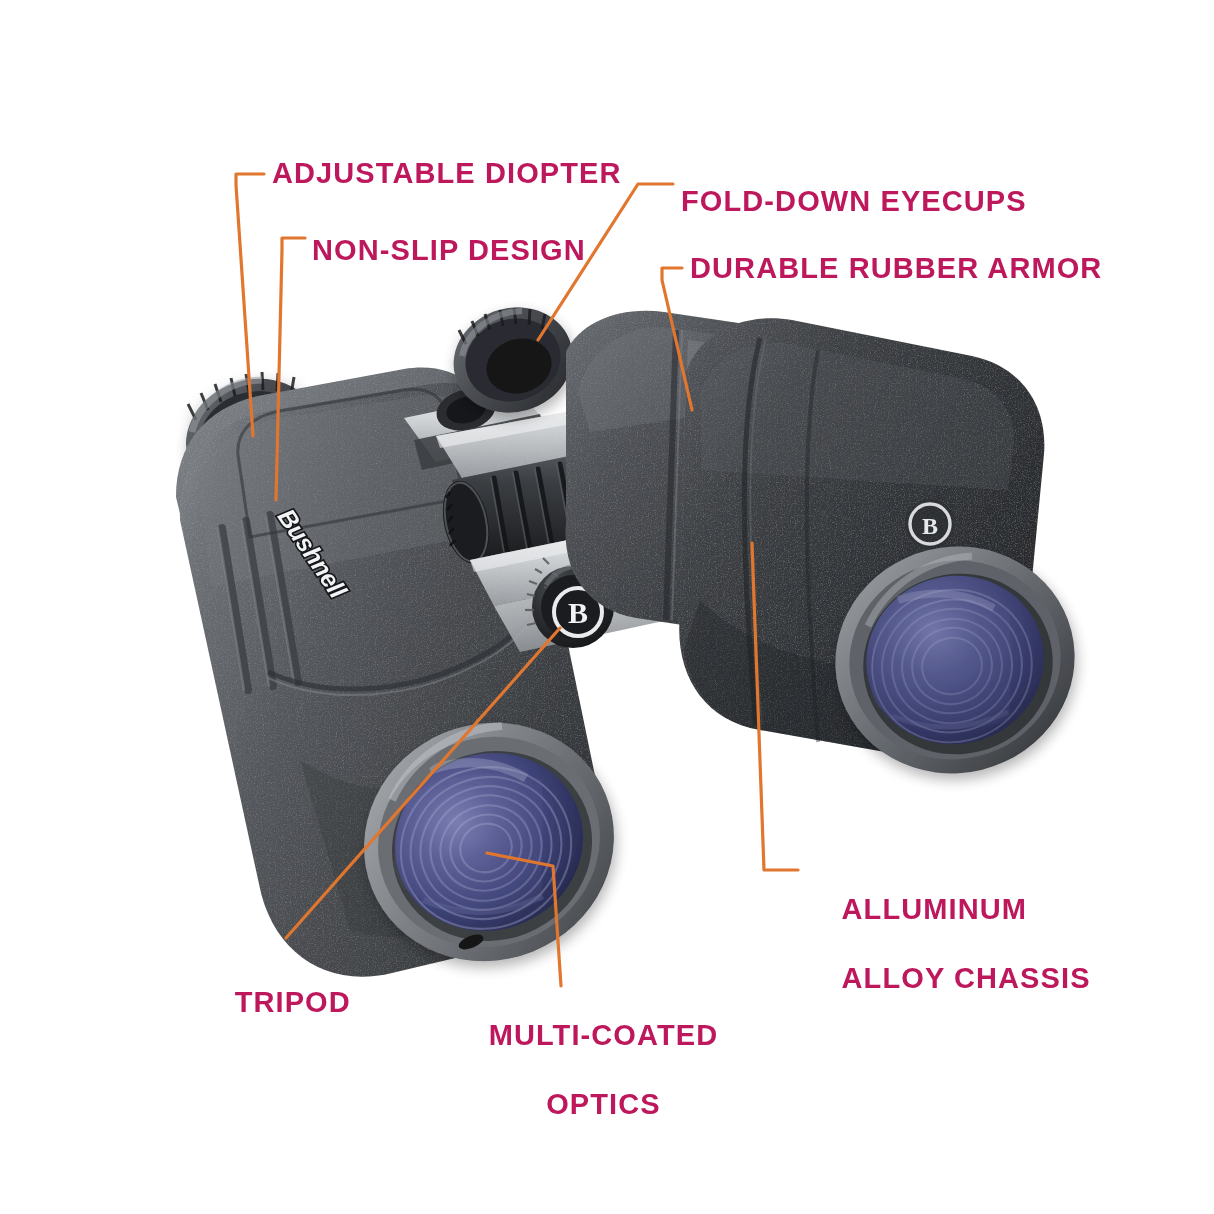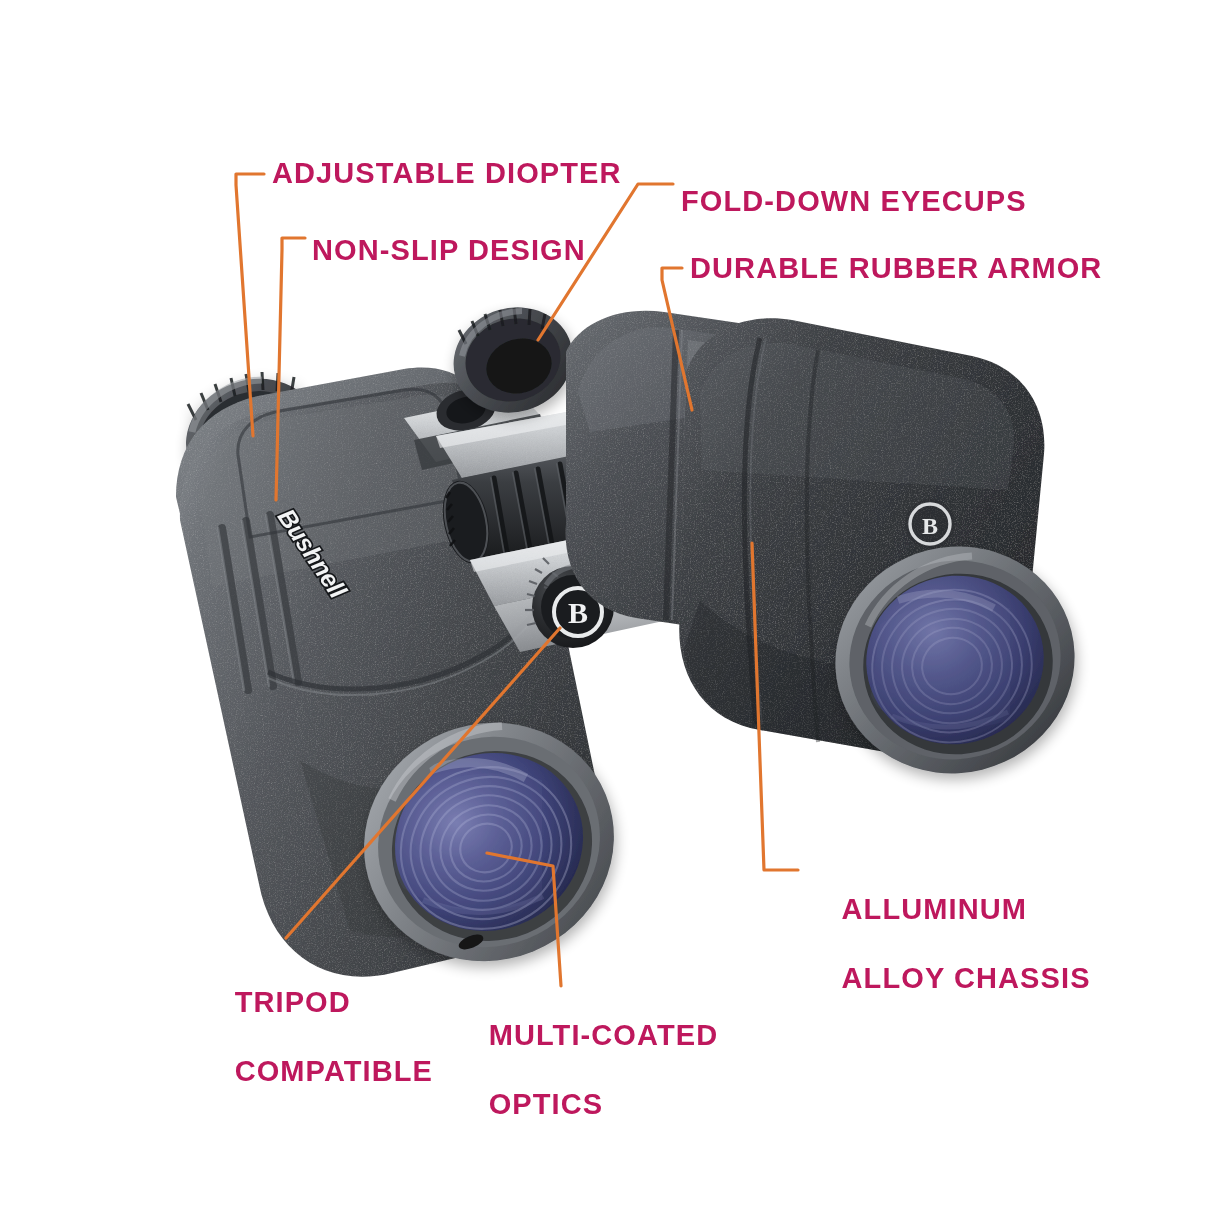--- a/index.html
+++ b/index.html
@@ -37,21 +37,21 @@
   .callout-label.align-right { text-align: right; }
   .callout-label.align-left  { text-align: left; }
 
   
   #lbl-diopter      { left: 272px; top: 156px; }
   #lbl-nonslip      { left: 312px; top: 233px; }
   #lbl-eyecups      { left: 681px; top: 184px; }
   #lbl-armor        { left: 690px; top: 251px; }
   #lbl-chassis      { left: 806px; top: 858px; }
   #lbl-tripod       { left: 198px; top: 951px; }
-  #lbl-optics       { left: 452px; top: 984px; text-align: left; }
+  #lbl-optics       { left: 452px; top: 984px; text-align: center; }
 </style>
 </head>
 <body>
 
 <div id="stage">
 
   <svg id="art" viewBox="0 0 1214 1214" aria-hidden="true">
     <defs>
 
       <linearGradient id="gLeftBarrel" x1="0" y1="0" x2="1" y2="0.55">
@@ -455,21 +455,20 @@
 
   <div class="callout-label align-left" id="lbl-chassis">
     <span>ALLUMINUM</span><br>
     <span>ALLOY CHASSIS</span>
   </div>
 
   <div class="callout-label align-left" id="lbl-armor">DURABLE RUBBER ARMOR</div>
 
   <div class="callout-label align-left" id="lbl-tripod">
     <span>TRIPOD</span><br>
-    <span>COMPATIBLE</span>
   </div>
 
   <div class="callout-label align-right" id="lbl-optics">
     <span>MULTI-COATED</span><br>
     <span>OPTICS</span>
   </div>
 
 </div>
 
 </body></html>

